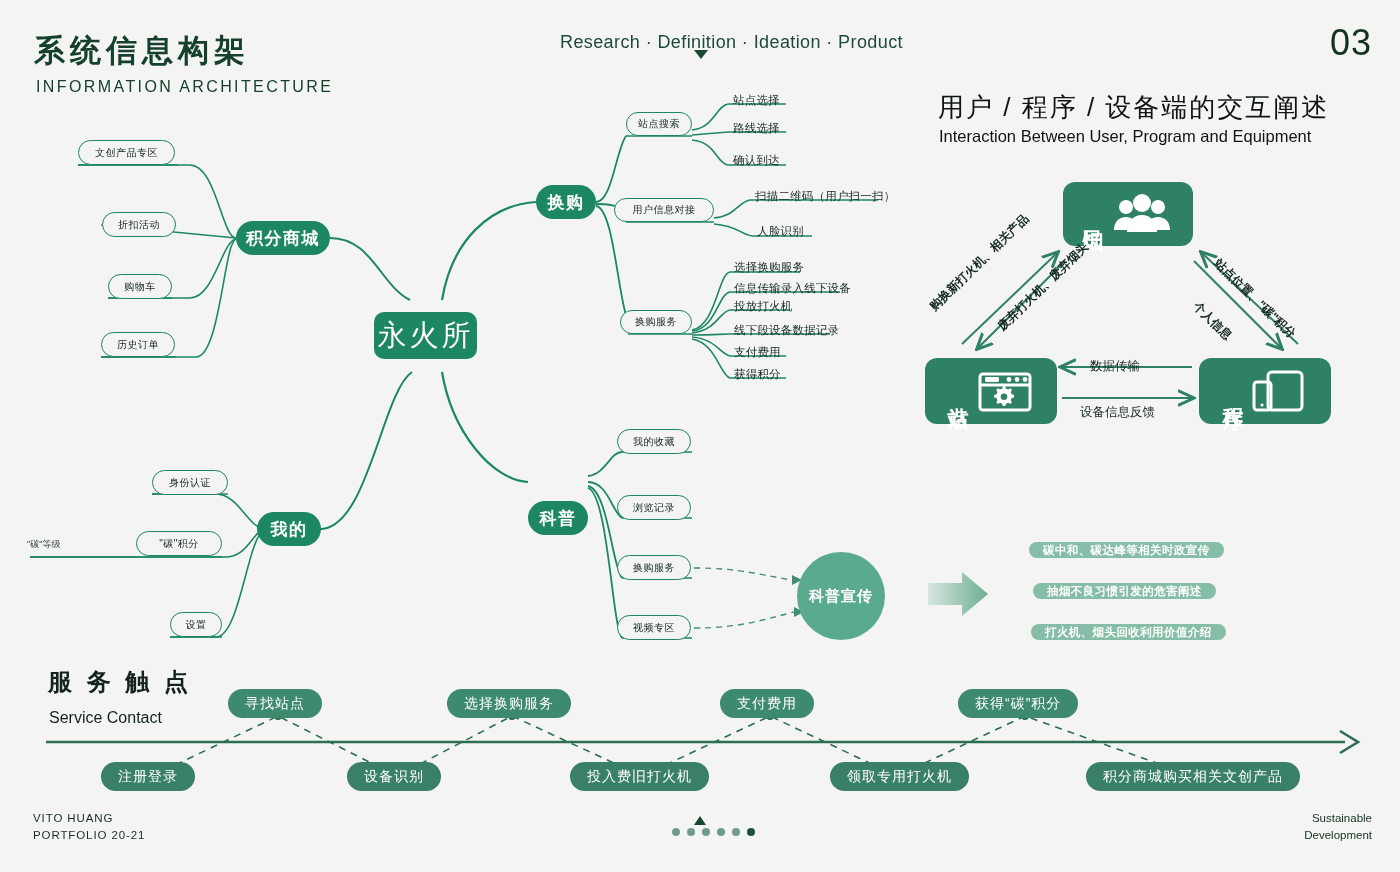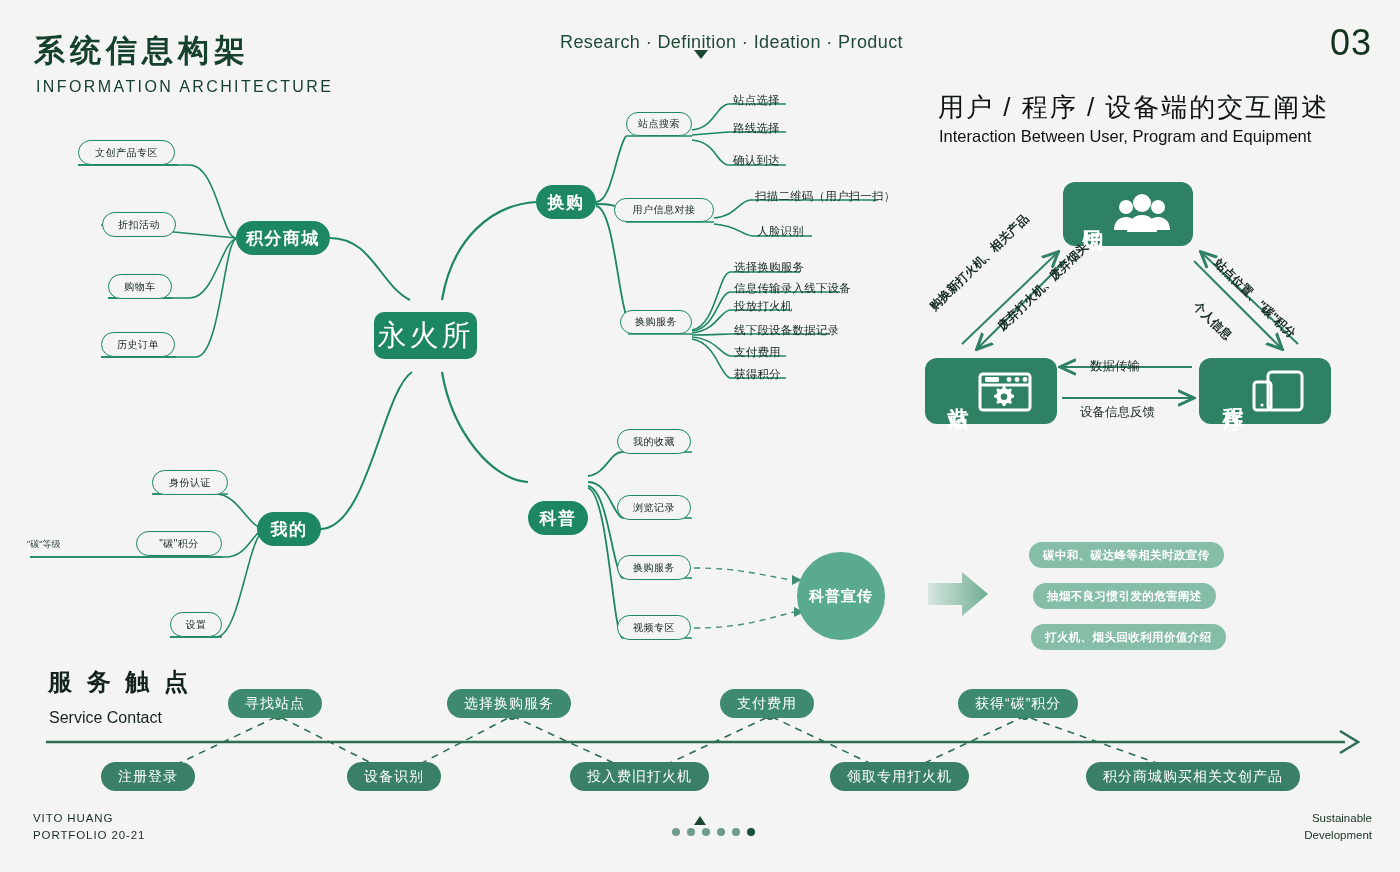--- a/index.html
+++ b/index.html
@@ -88,21 +88,21 @@
     background: #5aab8e; color: #fff;
     display: flex; align-items: center; justify-content: center;
     font-size: 15px; font-weight: bold; letter-spacing: 1px;
   }
   .promo-pill {
     position: absolute;
     background: #86bda6; color: #fff;
     border-radius: 13px;
     font-size: 11.5px; font-weight: bold; letter-spacing: .4px;
     display: flex; align-items: center; justify-content: center;
-    height: 26px; padding: 0 14px; white-space: nowrap;
+    height: 16px; padding: 0 14px; white-space: nowrap;
   }
 
   
   .tri-node {
     position: absolute;
     background: #2f8164; color: #fff;
     border-radius: 12px;
     display: flex; align-items: center; justify-content: center;
     gap: 6px;
   }

